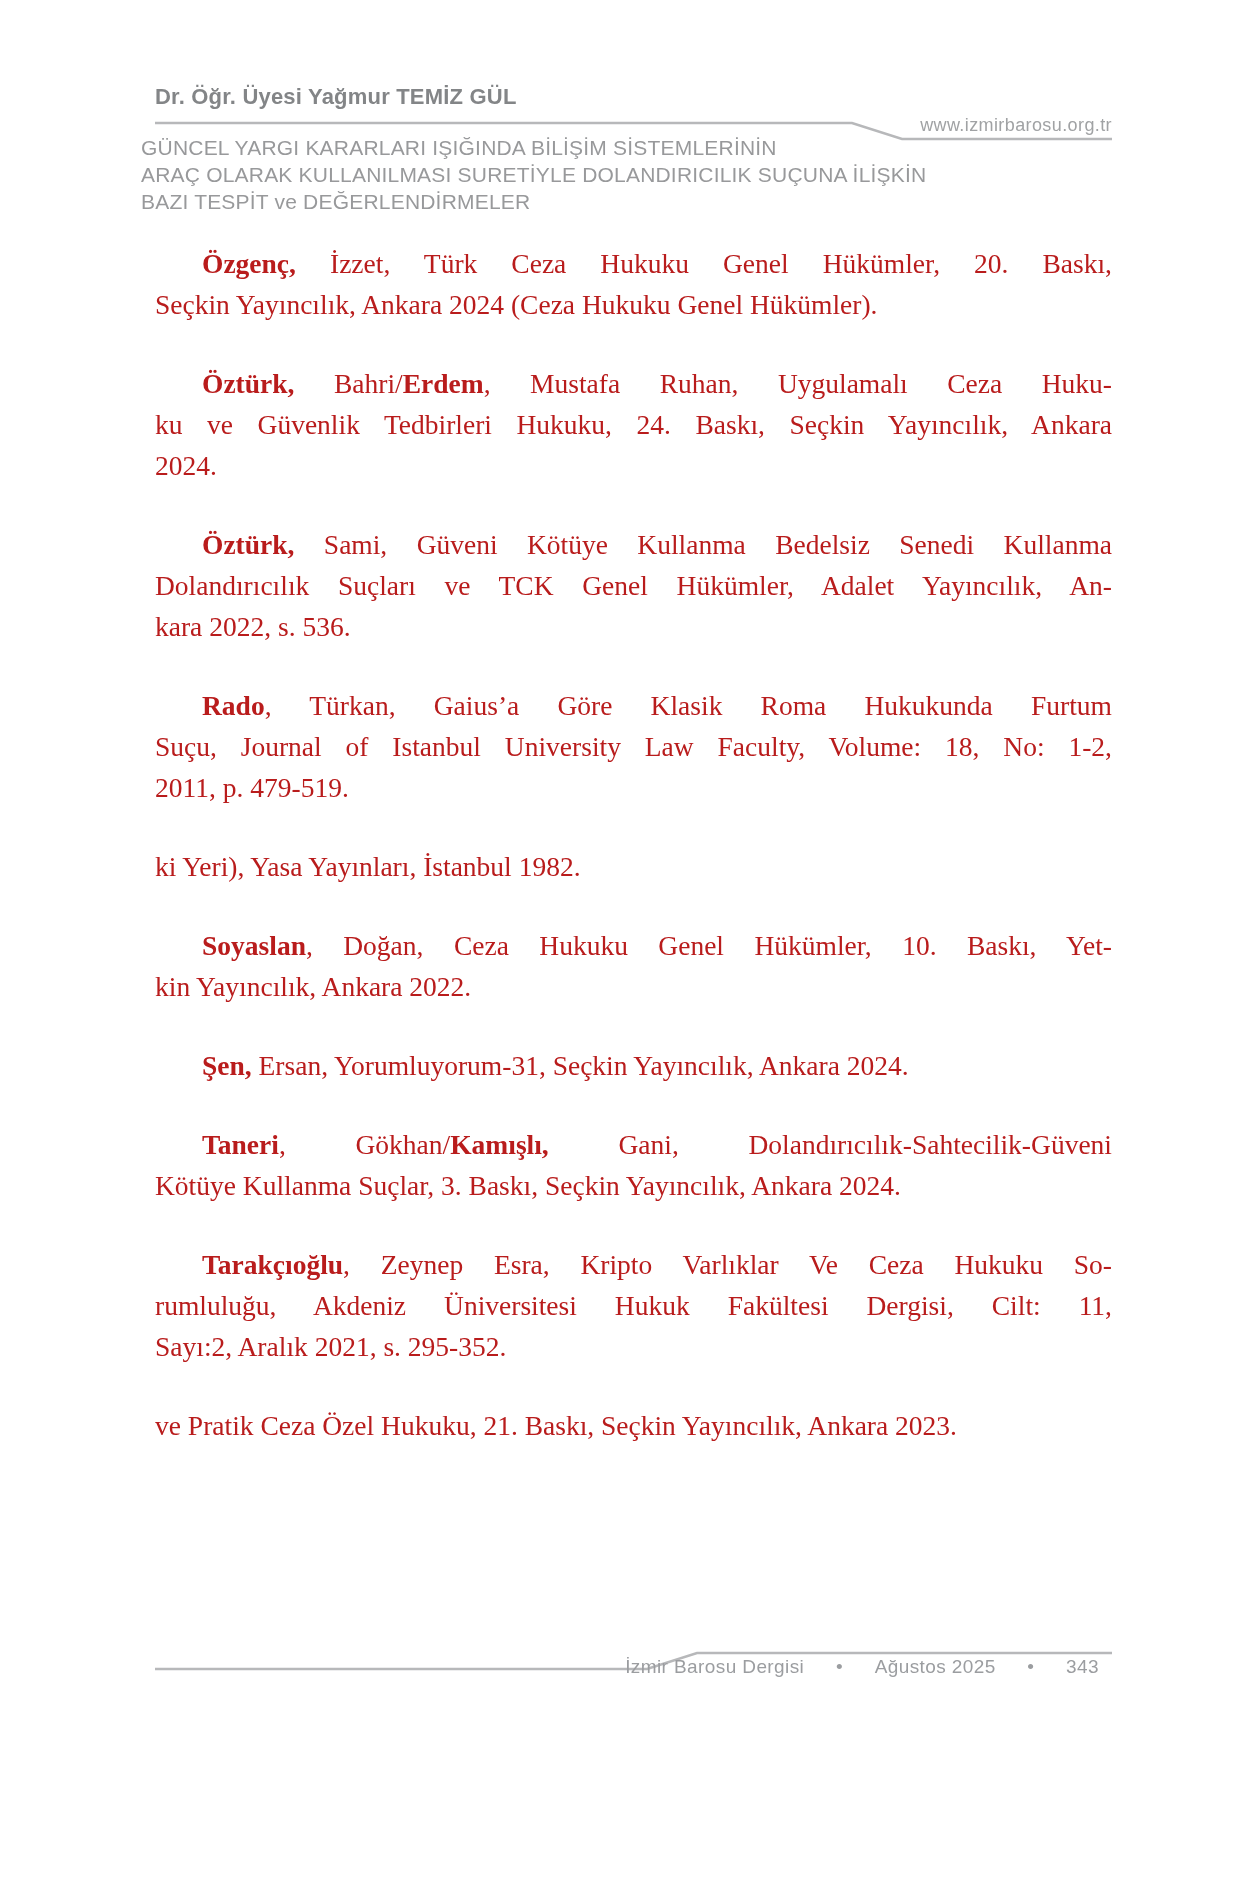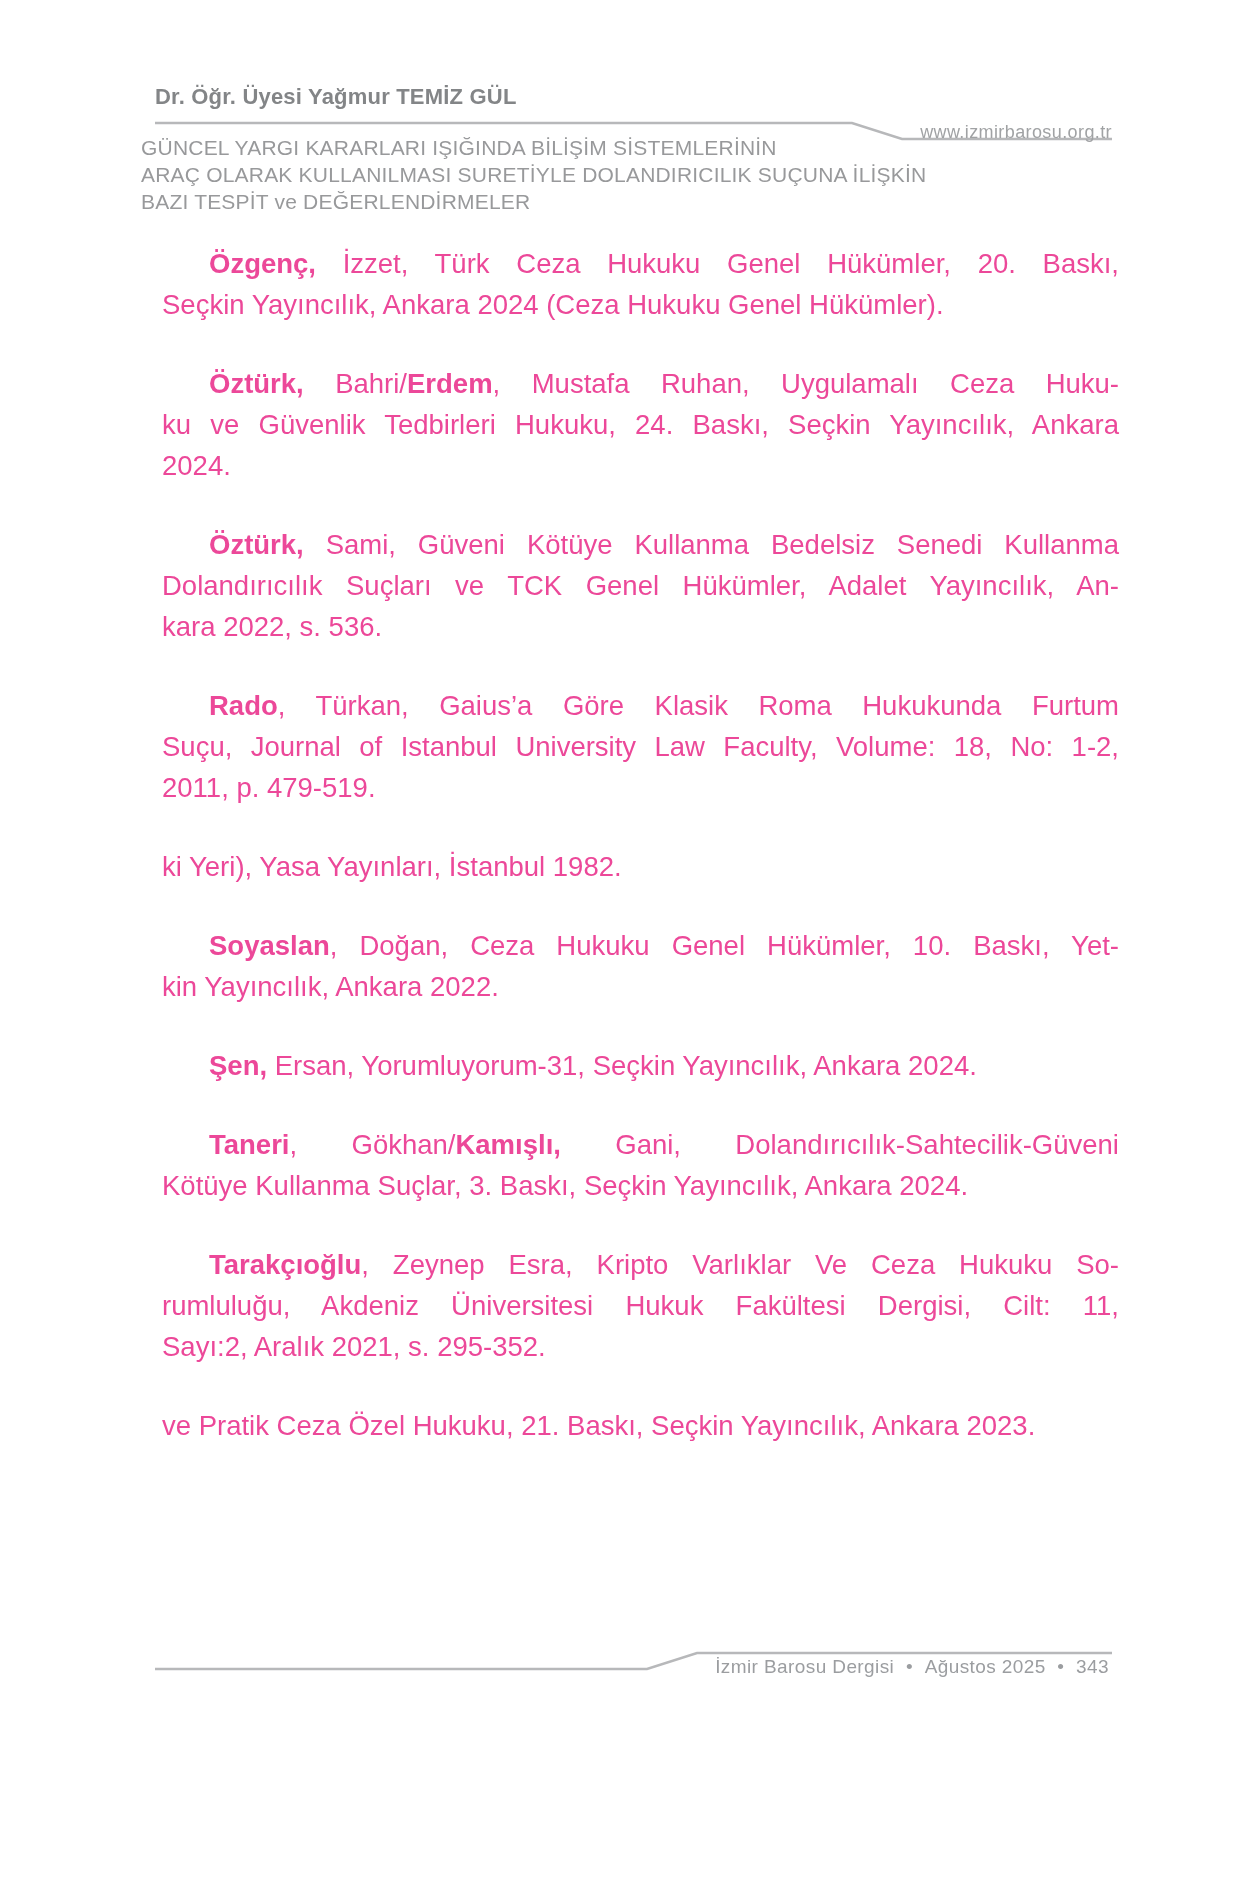--- a/index.html
+++ b/index.html
@@ -31,21 +31,21 @@
   .header-rule-svg {
     position: absolute;
     left: 155px;
     top: 120px;
     width: 957px;
     height: 24px;
   }
   .header-website {
     position: absolute;
     right: 148px;
-    top: 122px;
+    top: 115px;
     font-family: "Liberation Sans", sans-serif;
     font-weight: 400;
     font-size: 18px;
     letter-spacing: 0.4px;
     color: #a0a2a4;
   }
   .header-title {
     position: absolute;
     left: 141px;
     top: 134px;
@@ -53,26 +53,26 @@
     font-weight: 400;
     font-size: 21px;
     line-height: 27px;
     letter-spacing: 0.2px;
     color: #98999b;
   }
 
   
   .content {
     position: absolute;
-    left: 162px;
+    left: 155px;
     top: 243px;
     width: 957px;
-    font-family: Liberation Sans, sans-serif;
+    font-family: Liberation Serif, serif;
     font-size: 27.5px;
-    color: #ec4899;
+    color: #b91c1c;
   }
   .bib-entry { margin: 0 0 38px 0; }
   .bib-entry:last-child { margin-bottom: 0; }
   .bib-line {
     line-height: 41px;
     text-align: justify;
     text-justify: inter-word;
   }
   .bib-line.fill { text-align-last: justify; }
   .bib-line.first { text-indent: 47px; }
@@ -89,21 +89,21 @@
   .footer-text {
     position: absolute;
     right: 148px;
     top: 1656px;
     font-family: "Liberation Sans", sans-serif;
     font-weight: 400;
     font-size: 19px;
     letter-spacing: 0.4px;
     color: #9b9da0;
   }
-  .footer-text span { margin: 0 3px; }
+  .footer-text span { margin: 0 13px; }
 </style>
 </head>
 <body>
 
 <div class="page">
 
   <div class="header-author">Dr. Öğr. Üyesi Yağmur TEMİZ GÜL</div>
 
   <svg class="header-rule-svg" viewBox="0 0 957 24" preserveAspectRatio="none" aria-hidden="true">
     <path d="M 0 3 H 697 L 747 19 H 957" fill="none" stroke="#b7b8ba" stroke-width="2.6"></path>

